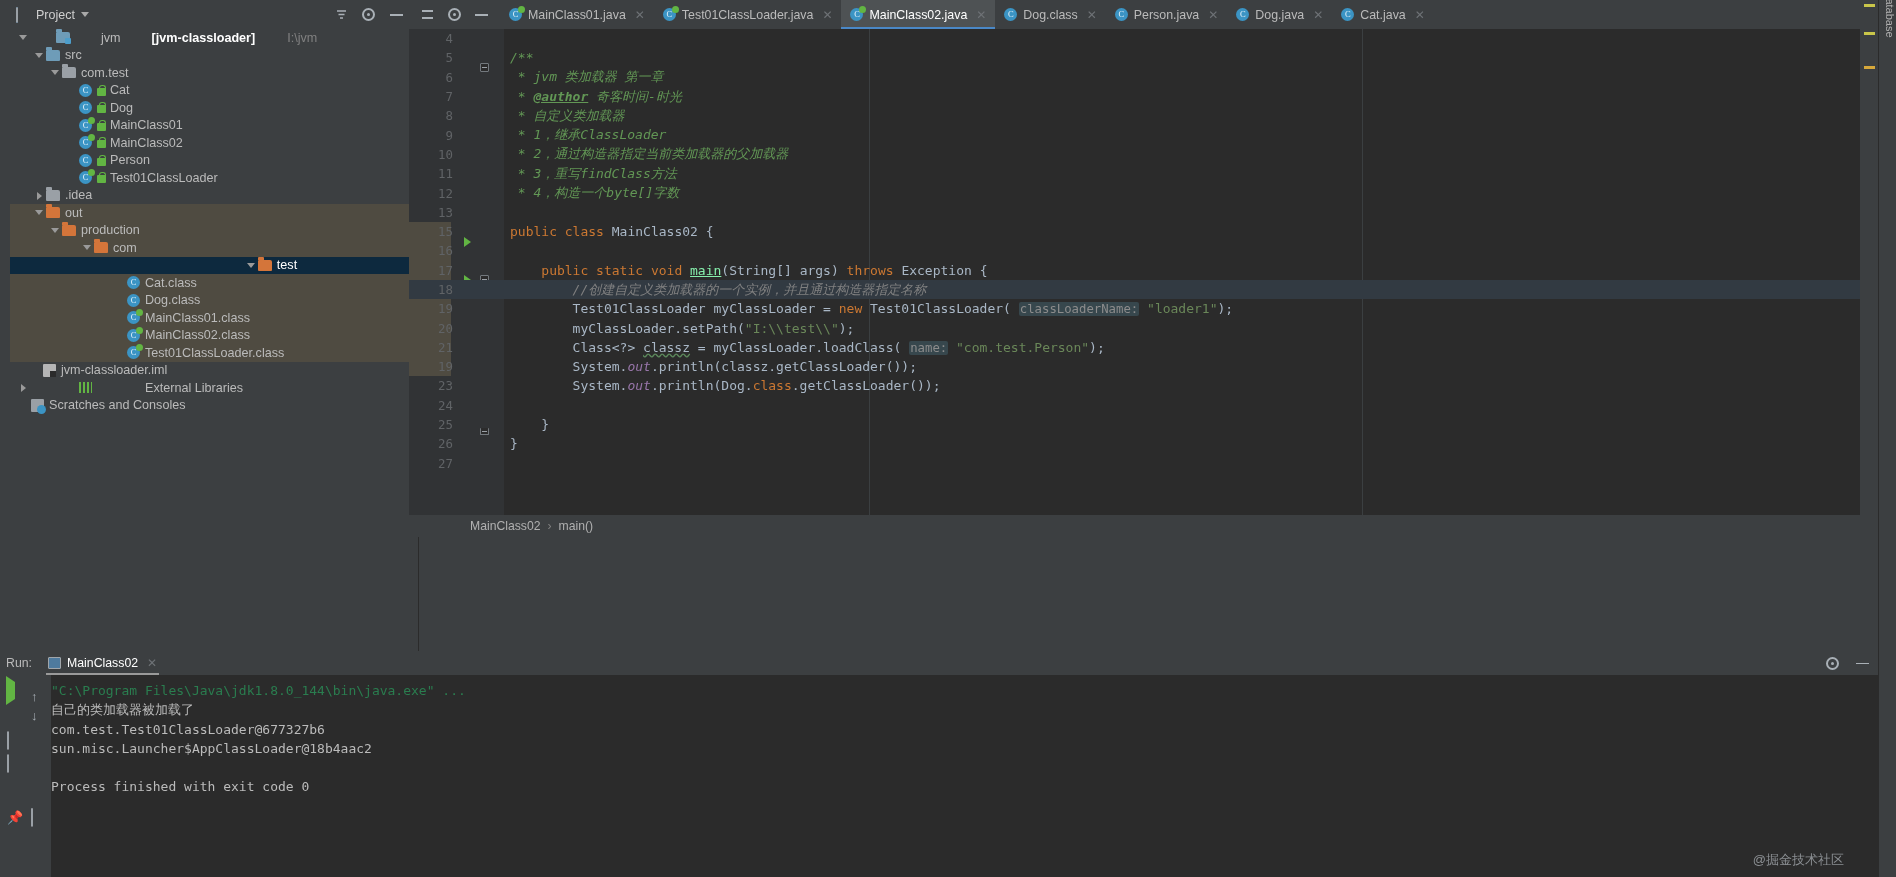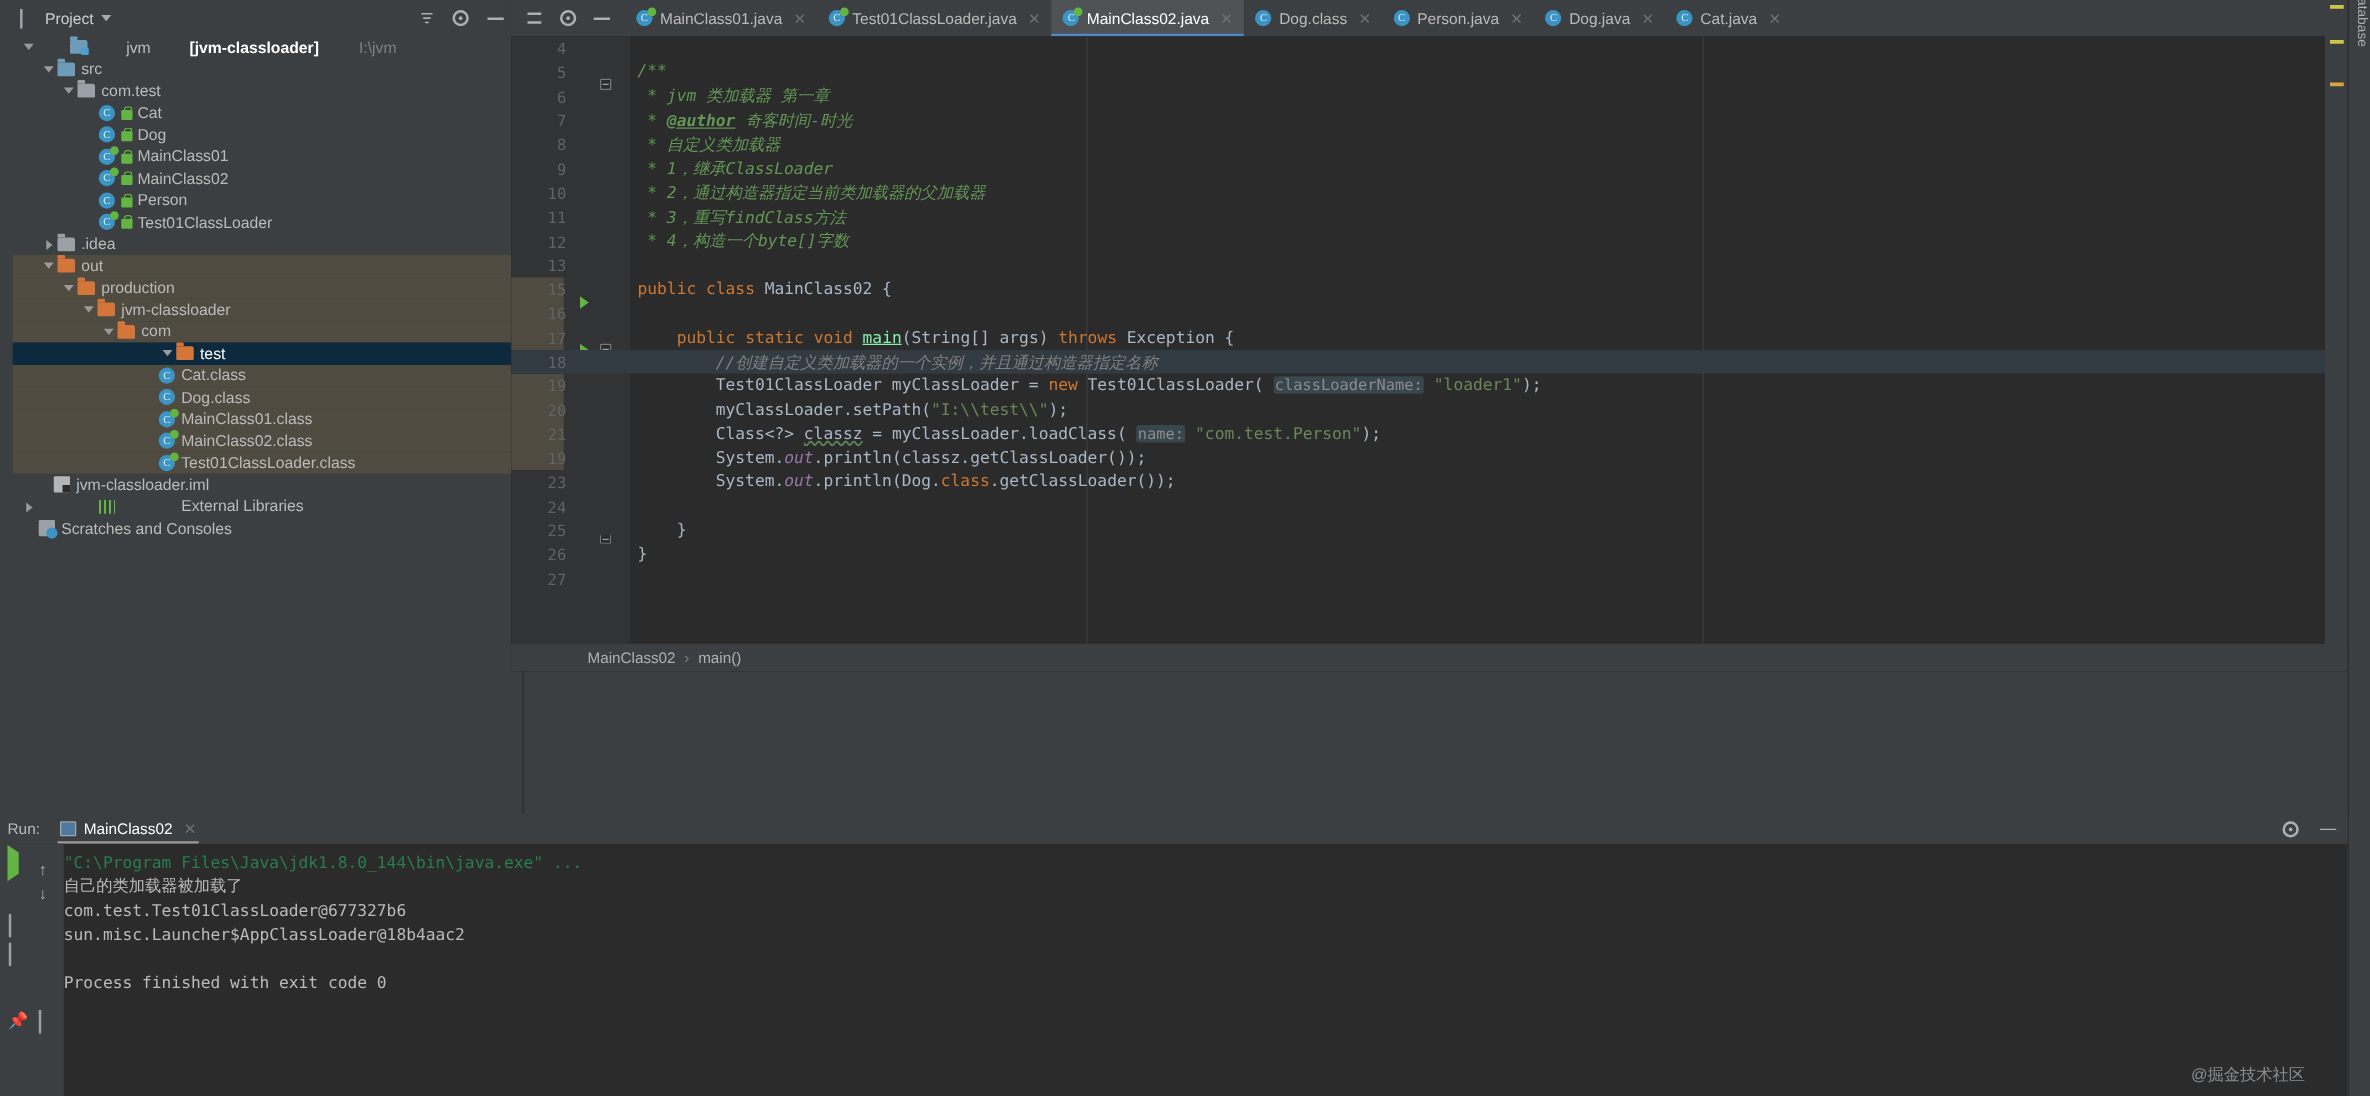--- a/index.html
+++ b/index.html
@@ -340,35 +340,28 @@
           </span>
           <span class="tlabel">out</span>
         </div>
         <div class="trow out-scope" style="padding-left: 40px;">
           <span class="twist open"></span>
           <span class="ticon">
             <span class="folder orange"></span>
           </span>
           <span class="tlabel">production</span>
         </div>
-        <div class="trow out-scope" style="padding-left: 56px;">
+        <div class="trow out-scope" style="padding-left: 72px;">
           <span class="twist open"></span>
           <span class="ticon">
             <span class="folder orange"></span>
           </span>
-          <span class="tlabel">jvm-classloader</span>
-        </div>
-        <div class="trow out-scope" style="padding-left: 72px;">
-          <span class="twist open"></span>
-          <span class="ticon">
-            <span class="folder orange"></span>
-          </span>
           <span class="tlabel">com</span>
         </div>
-        <div class="trow sel" style="padding-left: 119px;">
+        <div class="trow sel" style="padding-left: 119px; justify-content: center;">
           <span class="twist open"></span>
           <span class="ticon">
             <span class="folder orange"></span>
           </span>
           <span class="tlabel white">test</span>
         </div>
         <div class="trow out-scope" style="padding-left: 104px;">
           <span class="twist "></span>
           <span class="ticon">
             <span class="cls">C</span>

